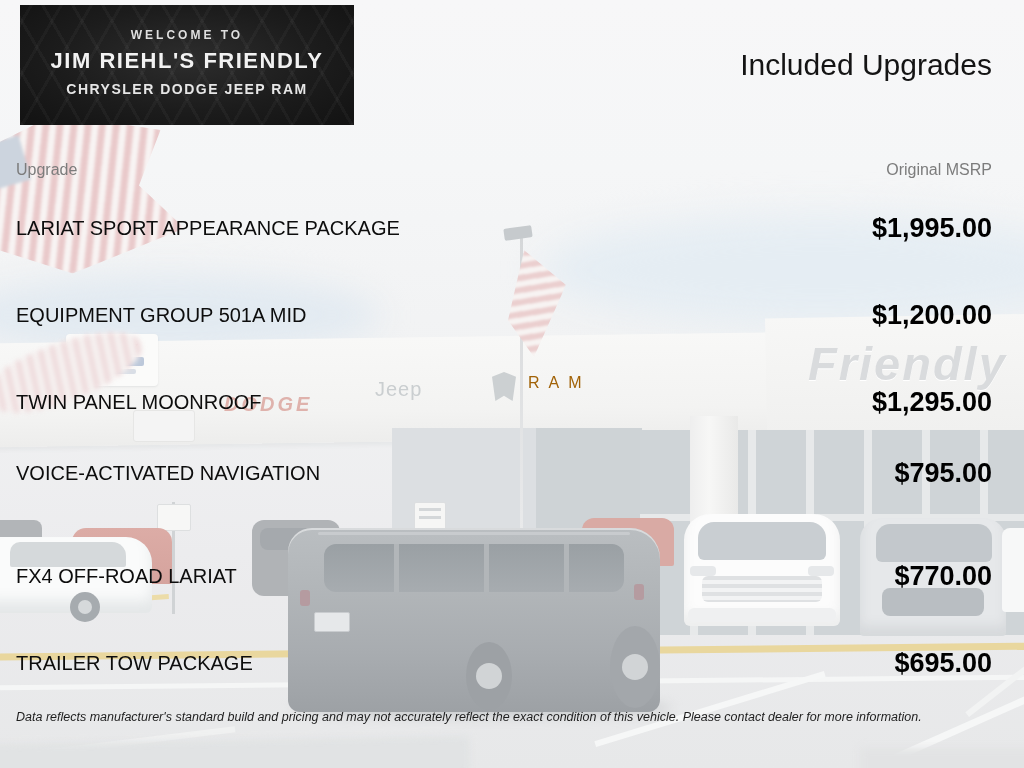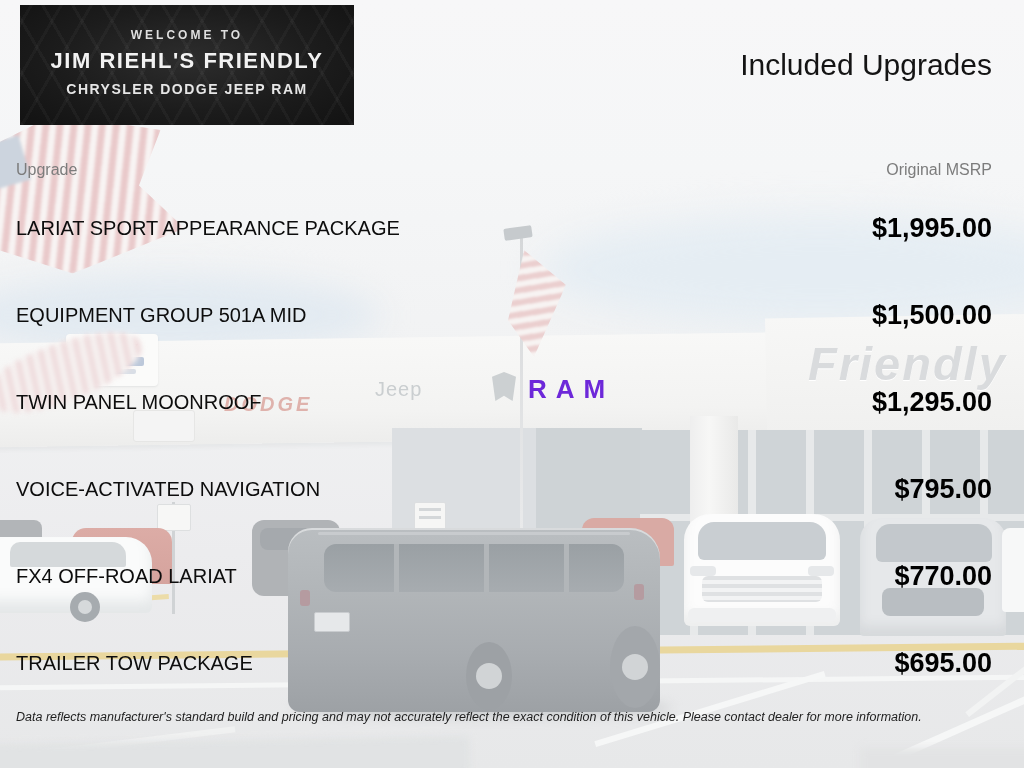--- a/index.html
+++ b/index.html
@@ -36,21 +36,21 @@
   .sign-box .bar1 { margin:3px auto 0; width:64px; height:9px; background:#bcc8da; border-radius:2px; }
   .sign-box .bar2 { margin:3px auto 0; width:48px; height:5px; background:#d9dee6; border-radius:2px; }
   .sign-box2 { left:133px; top:410px; width:62px; height:32px; background:#f4f4f4;
     border:1px solid #e6e6e5; border-radius:3px; }
 
   .sign-dodge { left:224px; top:393px; font-size:20px; font-weight:bold; font-style:italic;
     letter-spacing:3px; color:#dfb2ac; }
   .sign-jeep { left:352px; top:378px; font-size:20px; font-weight:normal; color:#caced0; letter-spacing:1px;margin-left:23px; }
   .ram-shield { left:492px; top:372px; width:24px; height:29px; background:#ccd0d2;
     clip-path:polygon(50% 0,100% 16%,86% 100%,50% 82%,14% 100%,0 16%); }
-  .sign-ram { left:528px; top:374px; font-size:26px; font-weight:bold; color:#6d28d9; letter-spacing:9px; }
+  .sign-ram { left:528px; top:374px; font-size:16px; font-weight:normal; color:#a16207; letter-spacing:9px; }
   .sign-friendly { left:808px; top:336px; font-size:47px; font-weight:bold; font-style:italic;
     color:#d9dbdd; letter-spacing:2px; text-shadow:0 1px 0 #fff; }
 
   .flag-left { left:-26px; top:112px; width:200px; height:158px; transform:rotate(-16deg);
     background:repeating-linear-gradient(112deg,#e9c9ca 0 7px,#f8f4f3 7px 14px);
     clip-path:polygon(0 12%,52% 0,100% 28%,82% 58%,98% 92%,38% 100%,0 68%);
     filter:blur(1.5px); }
   .flag-left .canton { position:absolute; left:6px; top:10px; width:56px; height:46px; background:#ccd4de; }
   .flag-left-tail { left:-14px; top:342px; width:160px; height:58px; transform:rotate(-22deg);
     background:repeating-linear-gradient(100deg,#eedadb 0 6px,#f7f4f3 6px 12px);
@@ -140,21 +140,21 @@
 
   .page-title { right:32px; top:48px; font-size:30px; color:#141414; }
 
   .col-headers { left:16px; right:32px; top:160px; height:20px; display:flex;
     justify-content:space-between; align-items:center; font-size:16px; color:#7c7c7c; }
 
   .row { left:16px; right:32px; height:40px; display:flex; justify-content:space-between; align-items:center; }
   .row .name { font-size:20px; color:#0d0d0d; }
   .row .price { font-size:27px; font-weight:bold; color:#000; }
   .r0 { top:208px; } .r1 { top:295px; } .r2 { top:382px; }
-  .r3 { top:469px;gap:16px; } .r4 { top:556px; } .r5 { top:643px; }
+  .r3 { top:453px;gap:16px; } .r4 { top:556px; } .r5 { top:643px; }
 
   .disclaimer { left:16px; right:32px; top:710px; font-size:12.5px; font-style:italic; color:#1e1e1e; }
 </style>
 </head>
 <body>
 
 <div id="photo">
   <div class="abs sky1"></div>
   <div class="abs sky2"></div>
 
@@ -263,21 +263,21 @@
     <span>Upgrade</span>
     <span>Original MSRP</span>
   </div>
 
   <div class="abs row r0">
     <span class="name">LARIAT SPORT APPEARANCE PACKAGE</span>
     <span class="price">$1,995.00</span>
   </div>
   <div class="abs row r1">
     <span class="name">EQUIPMENT GROUP 501A MID</span>
-    <span class="price">$1,500.00</span>
+    <span class="price">$1,200.00</span>
   </div>
   <div class="abs row r2">
     <span class="name">TWIN PANEL MOONROOF</span>
     <span class="price">$1,295.00</span>
   </div>
   <div class="abs row r3">
     <span class="name">VOICE-ACTIVATED NAVIGATION</span>
     <span class="price">$795.00</span>
   </div>
   <div class="abs row r4">

